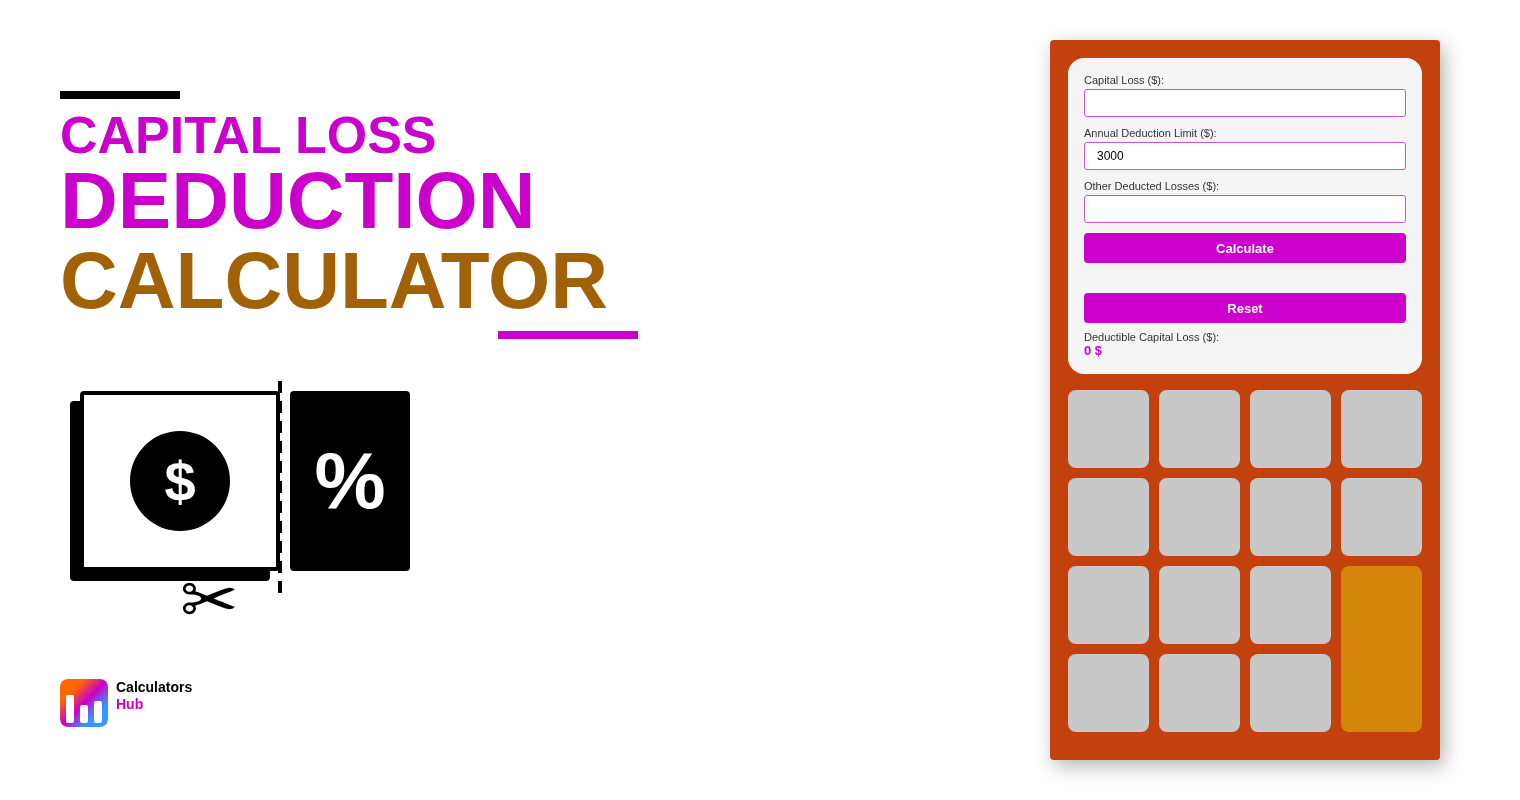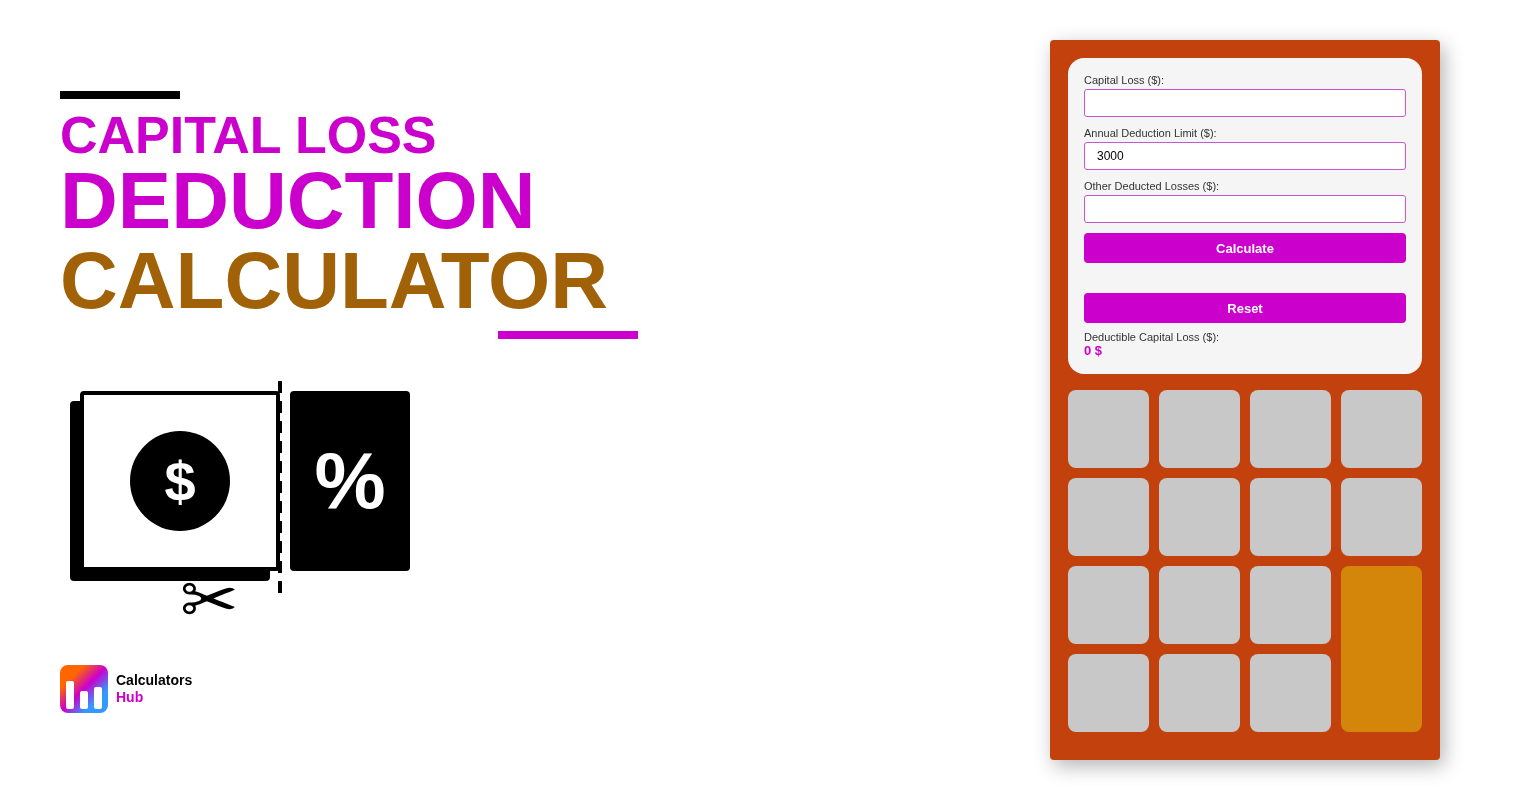--- a/index.html
+++ b/index.html
@@ -158,24 +158,24 @@
       bottom: 0px;
       left: 120px;
       font-size: 70px;
       color: #000;
       transform: rotate(0deg);
     }
 
     
     .logo {
       position: absolute;
-      bottom: 16px;
+      bottom: 2px;
       left: 0;
       display: flex;
-      align-items: center;
+      align-items: flex-start;
       gap: 8px;
     }
 
     .logo-icon {
       width: 48px;
       height: 48px;
       background: linear-gradient(135deg, #ff6600 25%, #cc00cc 50%, #3399ff 75%);
       border-radius: 8px;
       display: flex;
       align-items: flex-end;

